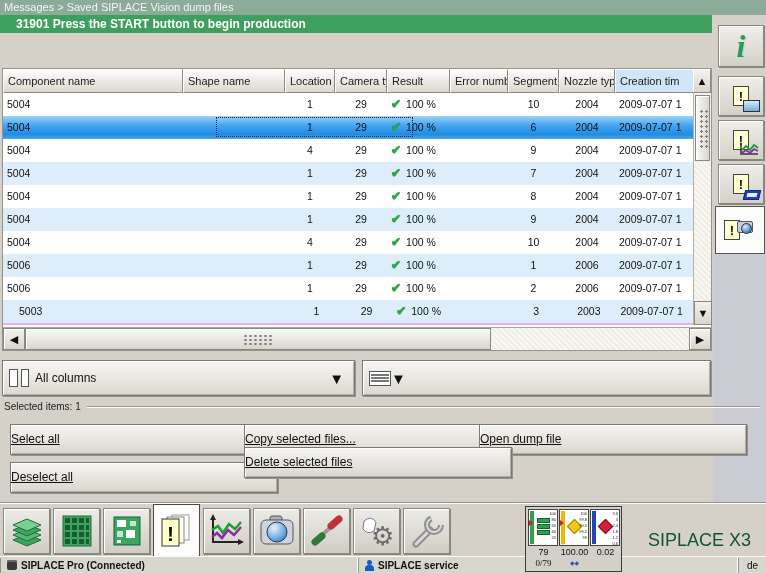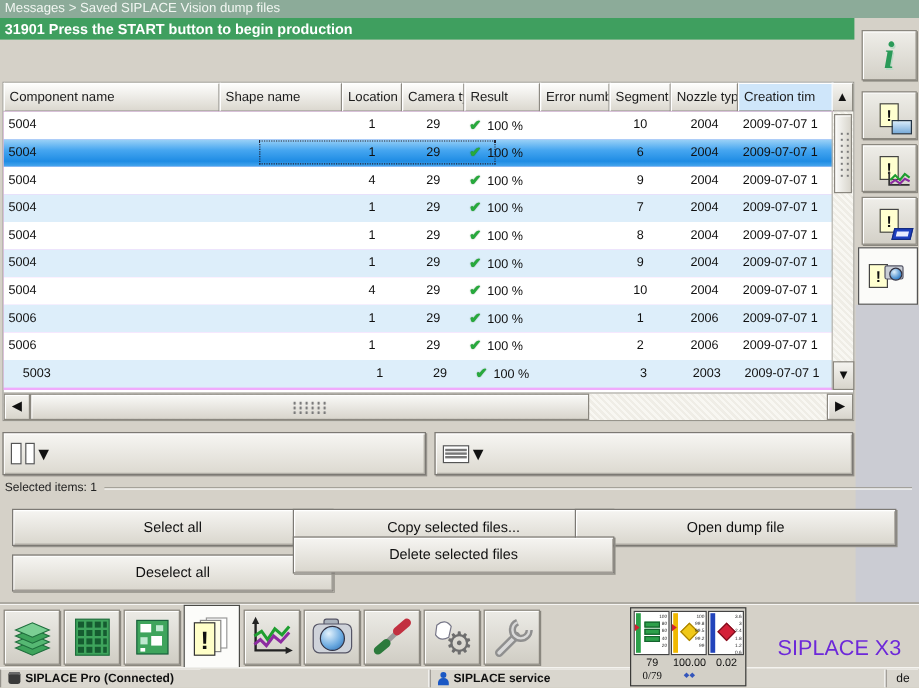--- a/index.html
+++ b/index.html
@@ -4,21 +4,21 @@
 <style>
   * { margin:0; padding:0; box-sizing:border-box; }
   html,body { width:766px; height:573px; }
   body { font-family:"Liberation Sans", sans-serif; background:#d5d1c8; position:relative; overflow:hidden; }
   .abs { position:absolute; }
 
   
   .bar-breadcrumb { left:0; top:0; width:766px; height:15px; background:#8cab99; color:#f2f6f2;
     font-size:11px; line-height:15px; padding-left:4px; }
   .bar-message { left:0; top:15px; width:712px; height:18px; background:#3f9f5f; color:#fff;
-    font-size:12px; font-weight:bold; line-height:18px; padding-left:4px; }
+    font-size:12px; font-weight:bold; line-height:18px; padding-left:16px; }
 
   
   .right-strip { left:713px; top:254px; width:53px; height:248px; background:#cbccd3; }
   .rp-btn { left:718px; width:46px; height:40px; background:linear-gradient(#efeee9,#d3d0c7);
     border:1px solid #8a877f; box-shadow:inset 1px 1px 0 #fff, 1px 1px 0 #8a877f;
     display:flex; align-items:center; justify-content:center; }
   .rp-btn.active { left:715px; width:50px; height:48px; background:#fbfbf9; border:1px solid #555;
     box-shadow:none; }
   .info-i { font-family:"Liberation Serif", serif; font-style:italic; font-weight:bold;
     font-size:32px; color:#2a9a58; text-shadow:1px 1px 0 #bcd9c6; line-height:30px; }
@@ -83,21 +83,21 @@
     flex-direction:column; justify-content:space-evenly; padding:1px; }
   .ic-filter i { height:2px; background:#777; }
 
   .sel-items { left:4px; top:401px; width:756px; display:flex; align-items:center; gap:6px;
     font-size:10px; color:#222; }
   .sel-items .rule { flex:1; height:2px; border-top:1px solid #9a978e; border-bottom:1px solid #fcfcfa; }
 
   
   .act-btn { height:31px; width:268px; background:linear-gradient(#f6f5f2,#d9d6cd); border:1px solid #7c7974;
     box-shadow:inset 1px 1px 0 #fff, inset -1px -1px 0 #b2afa7, 1px 1px 0 #96938c;
-    font-size:12px; color:#111; text-align:center; line-height:29px; }
+    font-size:12px; color:#111; text-align:left; line-height:29px;text-decoration:underline; }
 
   
   .toolbar { left:0; top:502px; width:766px; height:54px; background:#d5d1c8; border-top:1px solid #94918a;
     box-shadow:inset 0 1px 0 #fff; }
   .tb-btn { position:absolute; top:5px; width:47px; height:46px; background:linear-gradient(#ecebe6,#d0cdc4);
     border:1px solid #8a877f; box-shadow:inset 1px 1px 0 #fff, 1px 1px 0 #8a877f;
     display:flex; align-items:center; justify-content:center; }
   .tb-btn.active { top:1px; height:53px; background:#fcfcfa; border:1px solid #4a4a46; box-shadow:none; }
 
   
@@ -112,21 +112,21 @@
     text-align:right; white-space:pre-line; }
   .gdiamond { position:absolute; left:9px; top:11px; width:11px; height:11px; transform:rotate(45deg); }
   .gboards { position:absolute; left:8px; top:8px; width:13px; height:20px; }
   .gboards i { display:block; height:5px; margin-bottom:1px; background:#2ca04a; border:1px solid #15632e; }
   .gvals { display:flex; font-size:9px; color:#111; height:12px; line-height:12px; }
   .gvals span { width:31px; text-align:center; flex:none; }
   .gsub { display:flex; font-size:9px; color:#111; height:12px; line-height:11px; }
   .gsub span { width:31px; text-align:center; flex:none;font-family:Liberation Serif, serif; }
   .blue-glyph { color:#3355bb; font-size:6px; }
 
-  .machine-label { left:648px; top:530px; width:116px; font-size:18px; color:#6d28d9; z-index:5; }
+  .machine-label { left:648px; top:530px; width:116px; font-size:18px; color:#14532d; z-index:5; }
 
   
   .taskbar { left:0; top:556px; width:766px; height:17px; background:#d9d6ce; border-top:1px solid #fbfbf8;
     display:flex; align-items:center; font-size:10px; font-weight:bold; color:#111; }
   .tk-item { height:15px; display:flex; align-items:center; gap:4px; padding:0 6px;
     border-left:1px solid #94918a; box-shadow:-1px 0 0 #fff; }
   .tk-item1 { margin-left:190px; width:168px; }
   .tk-item2 { width:168px; }
   .person { width:9px; height:11px; position:relative; }
   .person::before { content:""; position:absolute; left:2px; top:0; width:5px; height:5px; border-radius:50%; background:#1a57c4; }
@@ -306,20 +306,21 @@
     <div class="h-spacer"></div>
     <div class="sb-btn">▶</div>
   </div>
 </div>
 
 <div class="abs combo" style="left:2px;width:353px">
   <span class="ic-cols">
       <i></i>
       <i></i>
     </span>
+  <span class="lbl">All columns</span>
   <span class="tri">▼</span>
 </div>
 <div class="abs combo" style="left:362px;width:349px">
   <span class="ic-filter">
       <i></i>
       <i></i>
       <i></i>
     </span>
   <span class="tri">▼</span>
 </div>

